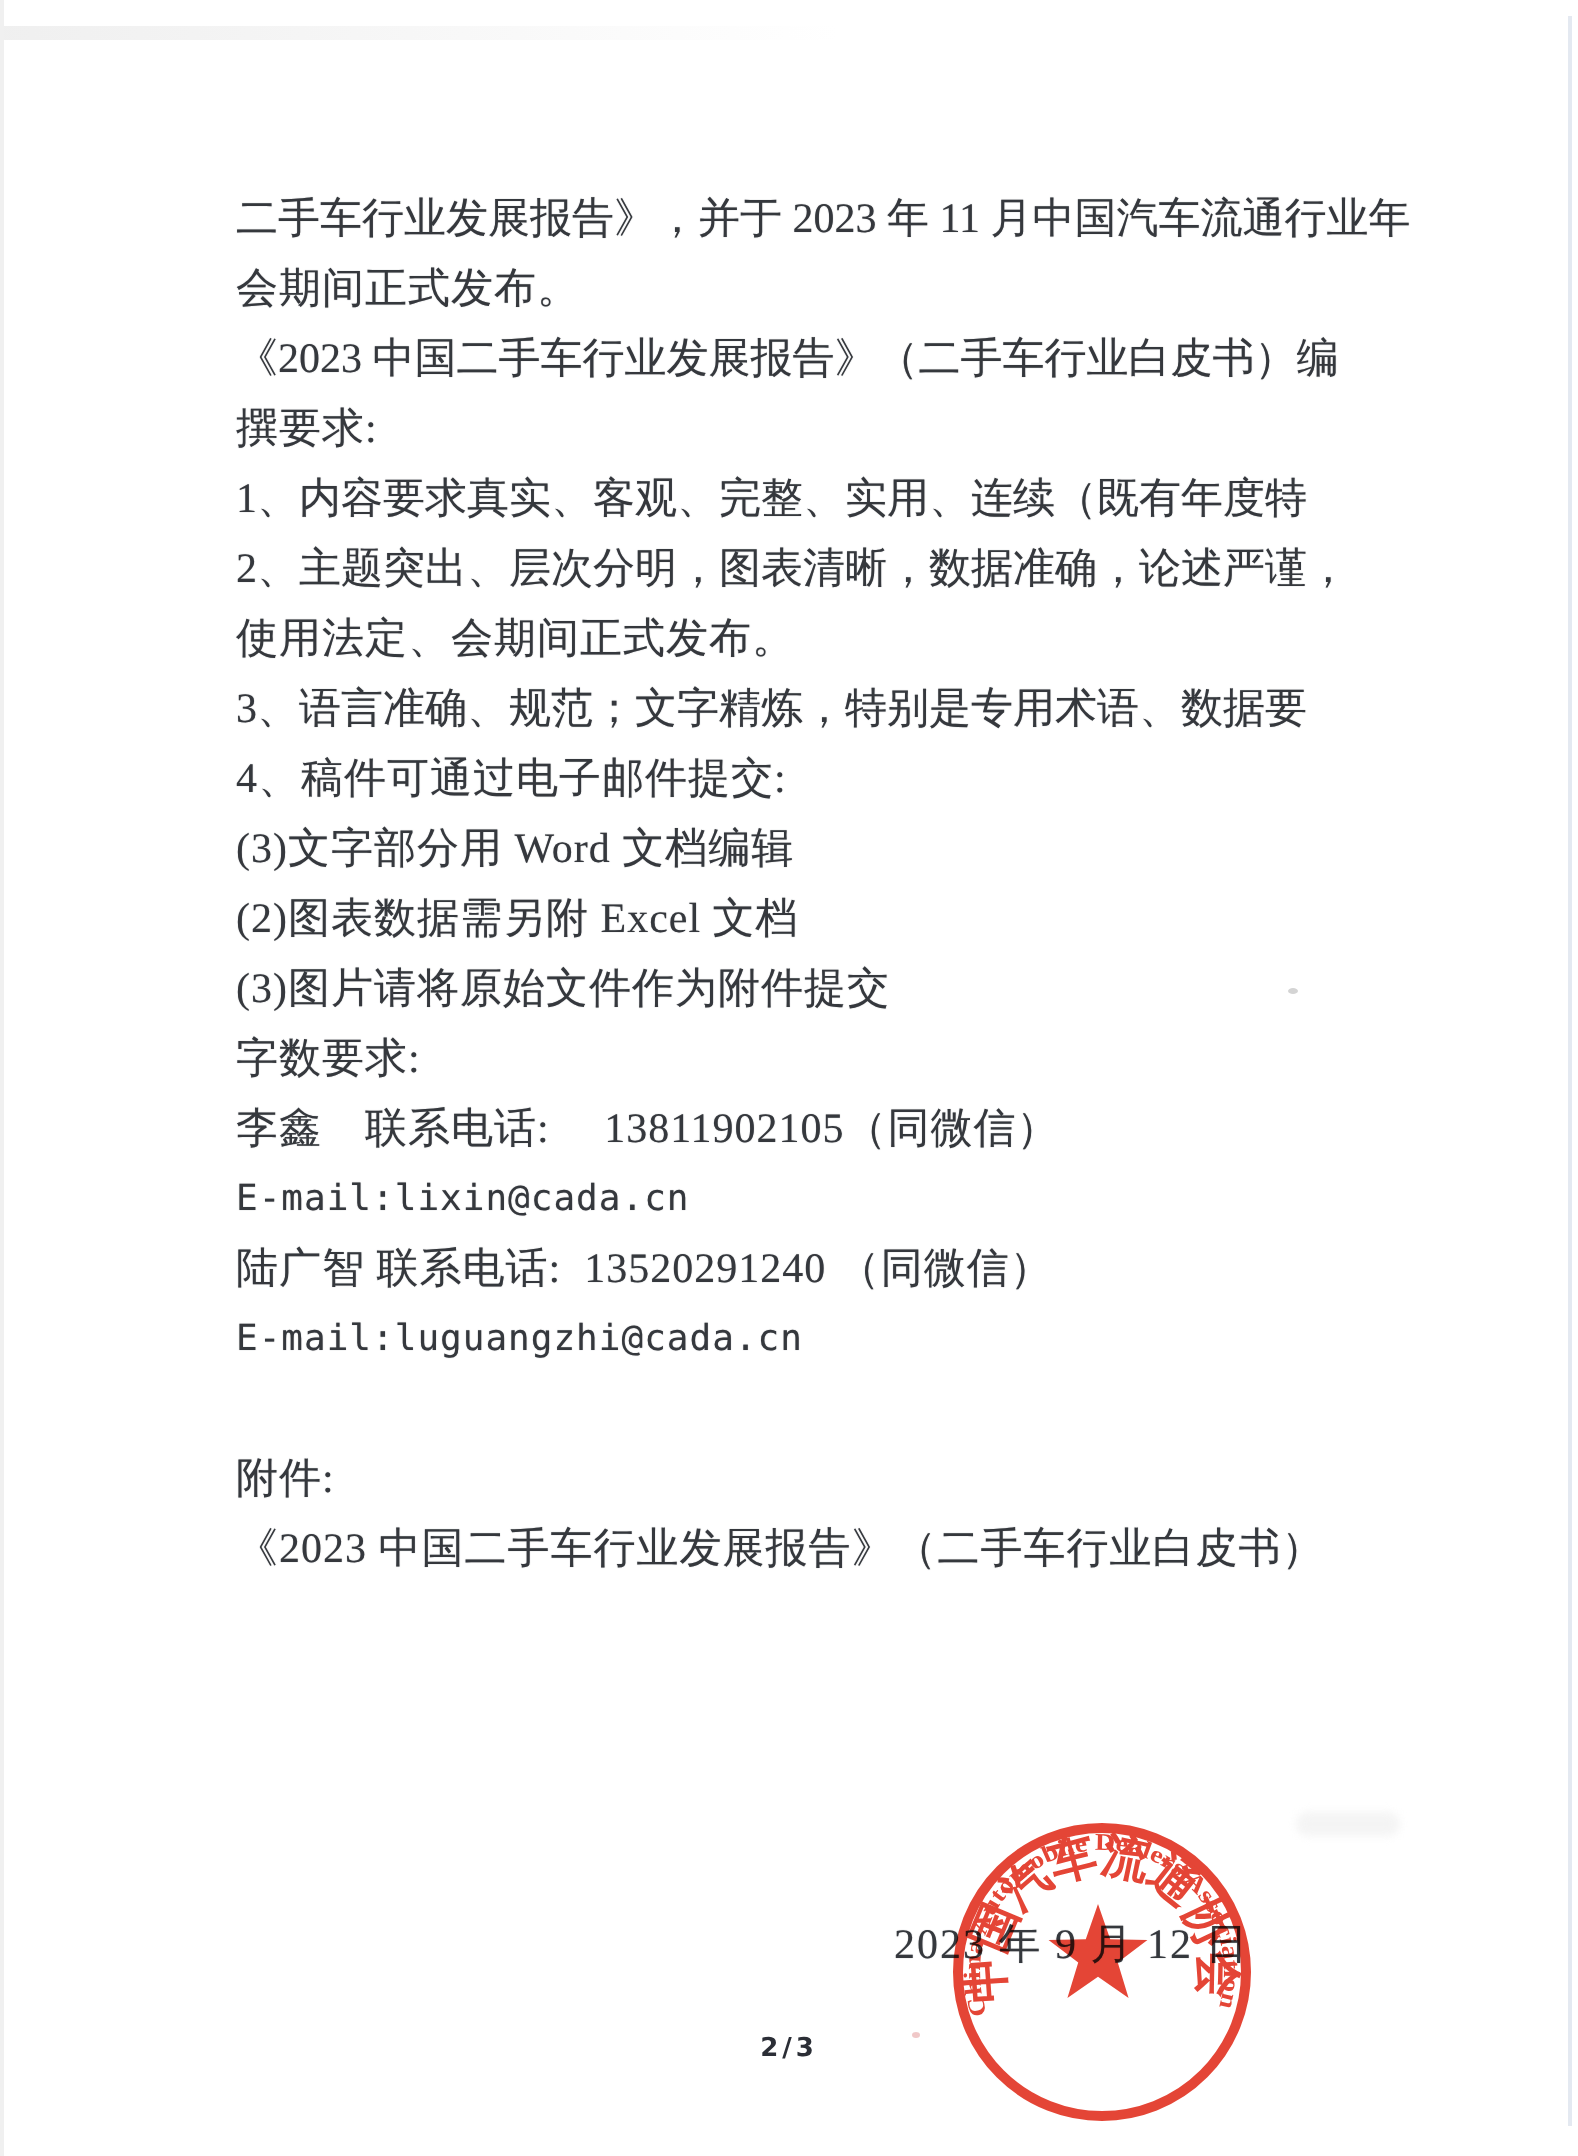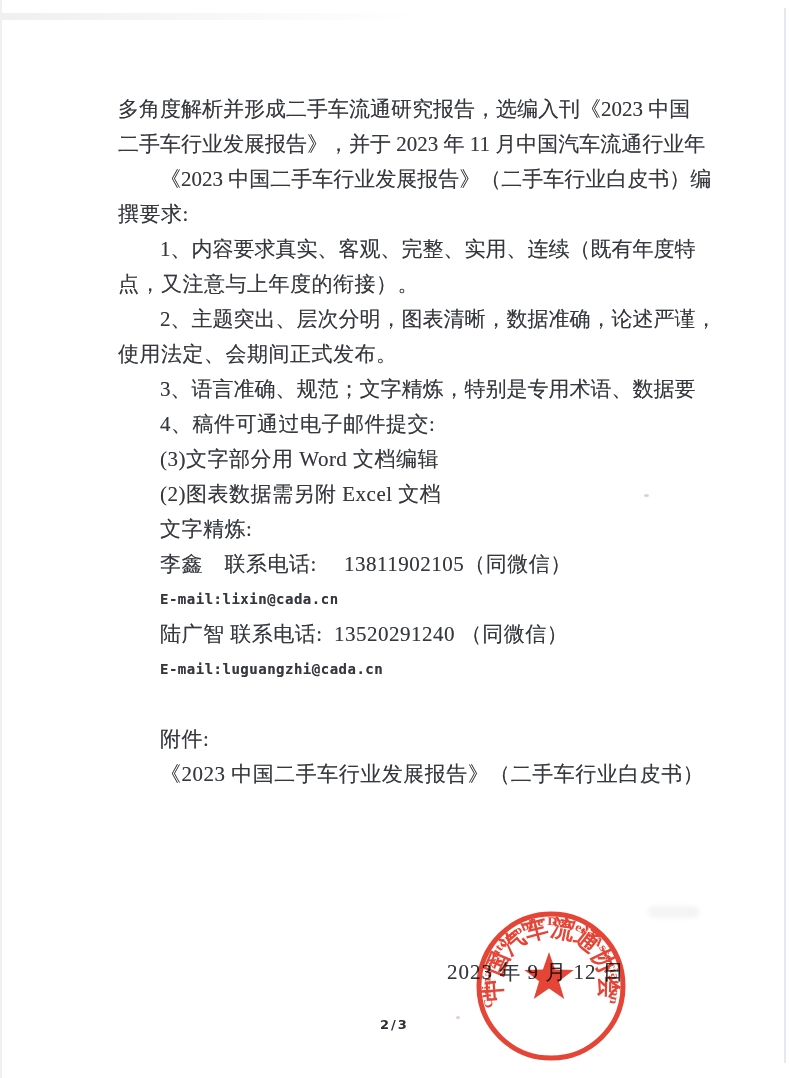--- a/index.html
+++ b/index.html
@@ -30,24 +30,24 @@
   .scan-smudge{position:absolute;left:648px;top:906px;width:52px;height:12px;background:#ececec;border-radius:6px;filter:blur(2px);opacity:.55;}
 
   
   .doc{
     position:absolute;left:118px;top:92px;width:556px;
     font-size:21px;line-height:35px;
     letter-spacing:0.5px;
     text-shadow:0 0 .5px rgba(70,72,78,.55);
   }
   .ln{white-space:pre;height:35px;overflow:visible;}
-  .ln.ind{margin-left:42px;}
+  .ln.ind{}
   .ln.full{text-align:justify;text-align-last:justify;letter-spacing:0;}
   .ln.full.ind{width:514px;}
-  .ln.latin{font-family:"DejaVu Sans Mono","Liberation Mono",monospace;font-size:14px;letter-spacing:.5px;font-weight:bold;}
+  .ln.latin{font-family:"DejaVu Sans Mono","Liberation Mono",monospace;font-size:18px;letter-spacing:.5px;}
   .ln.gap{height:35px;}
 
   .date-line{
     position:absolute;left:447px;top:958px;
     font-size:21px;line-height:28px;white-space:pre;
     letter-spacing:1px;
     text-shadow:0 0 .5px rgba(70,72,78,.55);
   }
 
   .footer-page{
@@ -72,33 +72,33 @@
 <div class="page">
 
   <div class="scan-top-streak"></div>
   <div class="scan-right-line"></div>
   <div class="scan-left-edge"></div>
   <div class="scan-dot-1"></div>
   <div class="scan-dot-2"></div>
   <div class="scan-smudge"></div>
 
   <div class="doc">
-    <div class="ln full">多角度解析并形成二手车流通研究报告，选编入刊《2023 中国</div>
     <div class="ln full">二手车行业发展报告》，并于 2023 年 11 月中国汽车流通行业年</div>
+    <div class="ln">会期间正式发布。</div>
     <div class="ln ind full">《2023 中国二手车行业发展报告》（二手车行业白皮书）编</div>
     <div class="ln">撰要求:</div>
     <div class="ln ind full">1、内容要求真实、客观、完整、实用、连续（既有年度特</div>
-    <div class="ln">点，又注意与上年度的衔接）。</div>
     <div class="ln ind full">2、主题突出、层次分明，图表清晰，数据准确，论述严谨，</div>
     <div class="ln">使用法定、会期间正式发布。</div>
     <div class="ln ind full">3、语言准确、规范；文字精炼，特别是专用术语、数据要</div>
     <div class="ln ind">4、稿件可通过电子邮件提交:</div>
     <div class="ln ind">(3)文字部分用 Word 文档编辑</div>
     <div class="ln ind">(2)图表数据需另附 Excel 文档</div>
-    <div class="ln ind">文字精炼:</div>
+    <div class="ln ind">(3)图片请将原始文件作为附件提交</div>
+    <div class="ln ind">字数要求:</div>
     <div class="ln ind">李鑫　联系电话:　 13811902105（同微信）</div>
     <div class="ln ind latin">E-mail:lixin@cada.cn</div>
     <div class="ln ind">陆广智 联系电话:  13520291240 （同微信）</div>
     <div class="ln ind latin">E-mail:luguangzhi@cada.cn</div>
     <div class="ln gap"></div>
     <div class="ln ind">附件:</div>
     <div class="ln ind">《2023 中国二手车行业发展报告》（二手车行业白皮书）</div>
   </div>
 
   <div class="date-line">2023 年 9 月 12 日</div>

